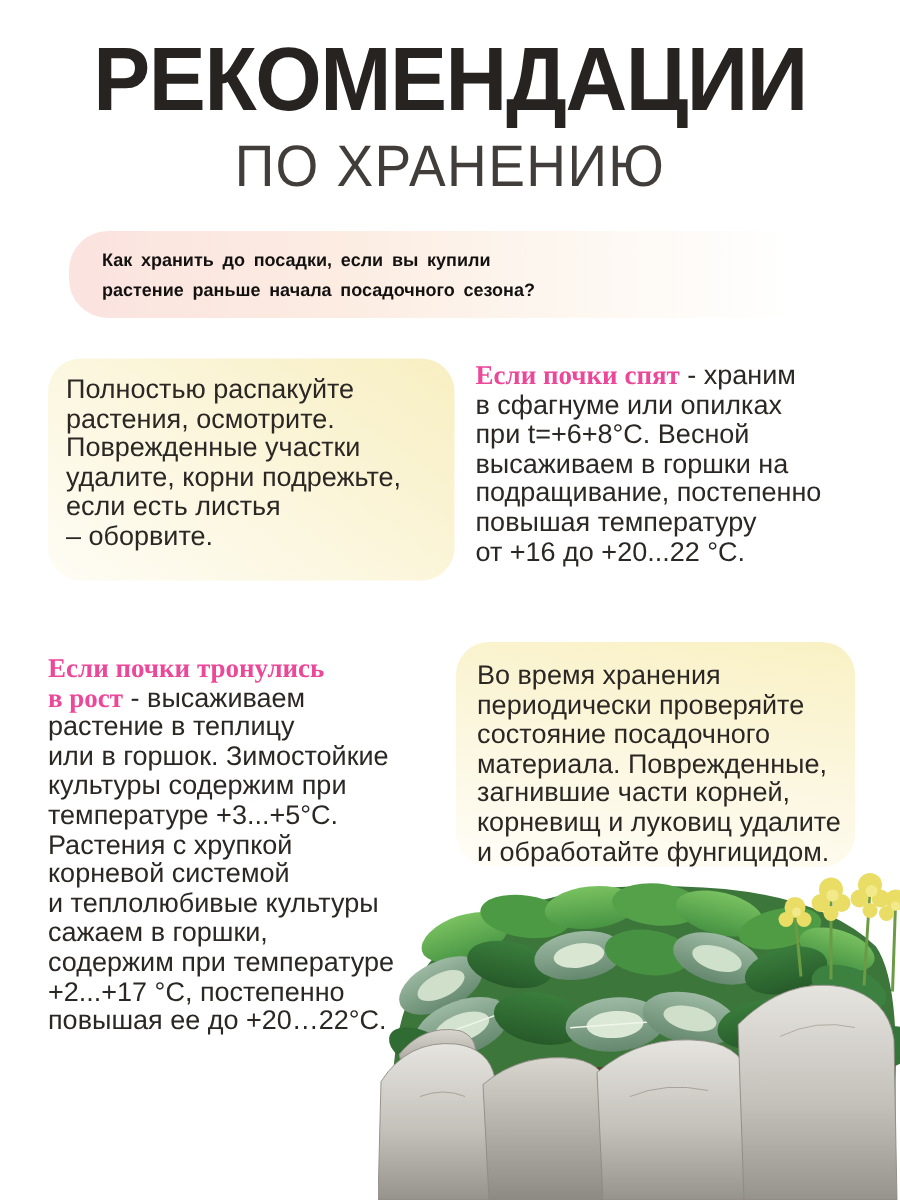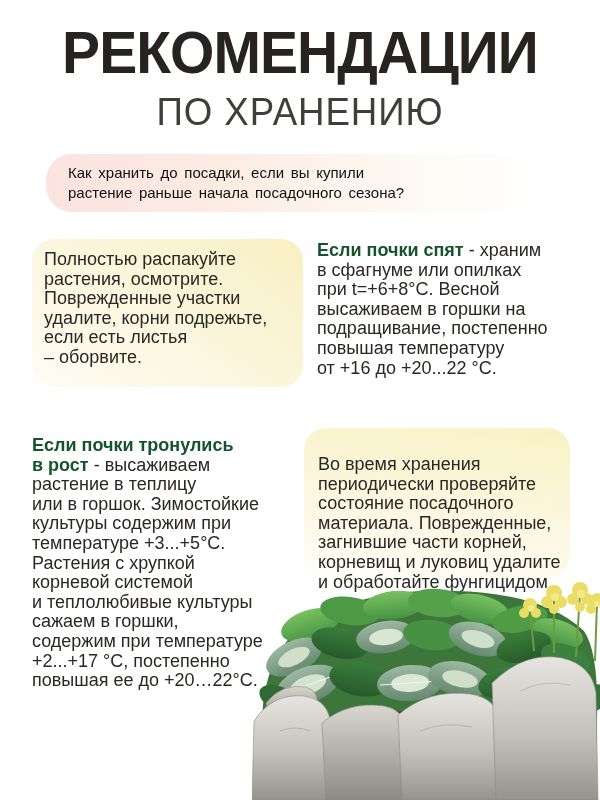--- a/index.html
+++ b/index.html
@@ -16,37 +16,37 @@
     position:absolute;top:90px;left:0;width:600px;text-align:center;
     font-size:39px;font-weight:400;letter-spacing:1px;color:#413d3a;
     transform:scaleX(0.94);transform-origin:center;white-space:nowrap;
   }
   .question-box{
     position:absolute;left:46px;top:154px;width:510px;height:58px;border-radius:26px;
     background:linear-gradient(90deg,#fbe3df 0%,#fcece2 35%,#fdf7f0 65%,#ffffff 95%);
     display:flex;align-items:center;box-sizing:border-box;padding-left:22px;
   }
   .question-box p{
-    margin:0;font-size:15px;line-height:20.5px;font-weight:400;color:#121110;
+    margin:0;font-size:12px;line-height:20.5px;font-weight:700;color:#121110;
     white-space:pre-line;word-spacing:2.5px;
   }
   .card{position:absolute;box-sizing:border-box;}
   .card-text{margin:0;font-size:18px;line-height:19.6px;white-space:pre-line;color:#2b2724;}
-  .card-text b{font-weight:700;color:#14532d;}
+  .card-text b{font-weight:700;color:#ec4899;font-family:Liberation Serif, serif;}
   .card-a{
     left:32px;top:239px;width:271px;height:148px;border-radius:22px;
     background:linear-gradient(215deg,#f8efc2 0%,#fbf5da 45%,#fefdf5 100%);
     padding:11px 10px 0 12px;
   }
   .card-b{left:317px;top:241px;width:262px;}
   .card-c{left:32px;top:436px;width:268px;}
   .card-d{
     left:304px;top:428px;width:266px;height:150px;border-radius:22px;
     background:linear-gradient(188deg,#f9f1c4 0%,#fcf7e1 55%,#fffef8 100%);
-    padding:27px 6px 0 14px;
+    padding:13px 6px 0 14px;
   }
   .photo{position:absolute;left:252px;top:581px;width:348px;height:219px;}
   .photo svg{display:block;}
 </style>
 </head>
 <body>
 
 <div class="page">
 
   <h1 class="title">РЕКОМЕНДАЦИИ</h1>

